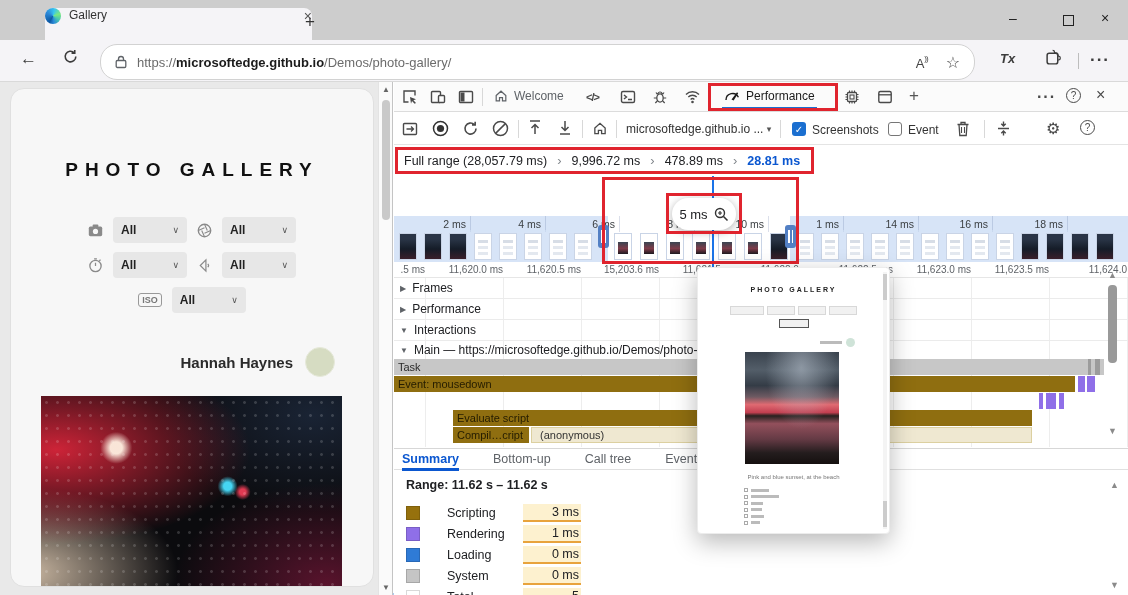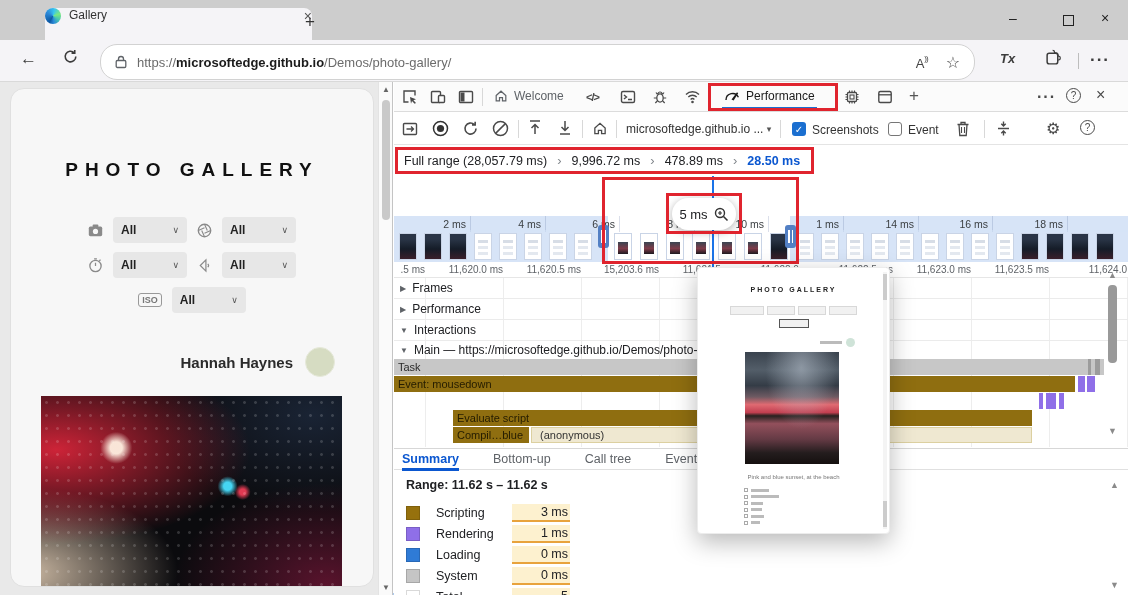--- a/index.html
+++ b/index.html
@@ -98,21 +98,21 @@
   .flamebar{position:absolute;height:16px;font-size:11px;display:flex;align-items:center;padding-left:4px;white-space:nowrap;overflow:hidden;}
   .scroll-v{position:absolute;font-size:9px;color:#8a8a8a;}
   .vthumb{position:absolute;left:714px;top:203px;width:9px;height:78px;background:#999;border-radius:4px;}
   
   .btabs{position:absolute;top:366px;left:0;right:0;height:22px;border-top:1px solid #d7d7d7;border-bottom:1px solid #e0e0e0;background:#fff;display:flex;align-items:center;gap:34px;padding-left:8px;font-size:12.5px;color:#5f6368;}
   .btab-sel{color:#0b57d0;font-weight:700;position:relative;}
   .btab-sel:after{content:"";position:absolute;left:0;right:0;bottom:-5px;height:3px;background:#0b57d0;}
   .rangelbl{position:absolute;top:396px;left:12px;font-size:12.5px;font-weight:700;color:#202124;}
   .sumrow{position:absolute;left:12px;width:220px;height:21px;display:flex;align-items:center;}
   .sw{width:14px;height:14px;border:1px solid rgba(0,0,0,.15);}
-  .sumlbl{margin-left:16px;font-size:12.5px;color:#202124;width:76px;}
+  .sumlbl{margin-left:27px;font-size:12.5px;color:#202124;width:76px;}
   .sumval{width:58px;text-align:right;font-size:12.5px;color:#202124;background:#fdf1cf;border-bottom:2px solid #e8a33d;padding:1px 2px;}
   
   .preview{position:absolute;left:303px;top:185px;width:193px;height:267px;background:#fff;border:1px solid #ececec;border-radius:4px;box-shadow:0 8px 24px rgba(0,0,0,.28);z-index:40;overflow:hidden;}
   .pv-title{position:absolute;top:18px;left:0;right:0;text-align:center;font-size:7px;font-weight:700;letter-spacing:2px;color:#222;}
   .pv-filters,.pv-filters2{position:absolute;left:0;right:0;display:flex;justify-content:center;gap:3px;}
   .pv-box{height:9px;background:#f1f1f1;border:1px solid #d8d8d8;font-size:5px;color:#666;display:flex;align-items:center;padding:0 2px;gap:2px;}
   .pv-author{position:absolute;top:70px;left:0;right:34px;display:flex;justify-content:flex-end;align-items:center;gap:4px;font-size:5.5px;color:#555;}
   .pv-dot{width:9px;height:9px;border-radius:50%;background:#cfe3d8;}
   .pv-photo{position:absolute;left:47px;top:84px;width:94px;height:112px;background:
     radial-gradient(ellipse at 60% 14%,rgba(190,200,212,.55),rgba(190,200,212,0) 45%),
@@ -396,21 +396,21 @@
         <span class="dt-ic" style="left:686px;top:7px;width:15px;height:15px;border:1.4px solid #4a4a4a;border-radius:50%;font-size:10px;">?</span>
       </div>
 
       <div class="crumbs">
         <span>Full range (28,057.79 ms)</span>
         <span class="crumb-sep">›</span>
         <span>9,996.72 ms</span>
         <span class="crumb-sep">›</span>
         <span>478.89 ms</span>
         <span class="crumb-sep">›</span>
-        <span class="crumb-last">28.50 ms</span>
+        <span class="crumb-last">28.81 ms</span>
       </div>
 
       <div class="overview">
         <div class="ov-sel"></div>
         <div class="ovgrid" style="left:76px;"></div>
           <div class="ovgrid" style="left:151px;"></div>
         <div class="ovgrid" style="left:225px;"></div>
           <div class="ovgrid" style="left:300px;"></div>
         <div class="ovgrid" style="left:374px;"></div>
           <div class="ovgrid" style="left:449px;"></div>
@@ -548,21 +548,21 @@
 
         <div class="abs" style="top:115px;left:645px;width:4px;height:16px;background:#8f6fe8;"></div>
         <div class="abs" style="top:115px;left:652px;width:10px;height:16px;background:#8f6fe8;"></div>
         <div class="abs" style="top:115px;left:665px;width:5px;height:16px;background:#8f6fe8;"></div>
 
         <div class="flamebar" style="top:132px;left:59px;width:579px;background:#8f6e10;color:#241c00;">
             <span>Evaluate script</span>
           </div>
 
         <div class="flamebar" style="top:149px;left:59px;width:76px;background:#8f6e10;color:#241c00;">
-            <span>Compil…blue</span>
+            <span>Compil…cript</span>
           </div>
         <div class="flamebar" style="top:149px;left:137px;width:501px;background:#efe8d1;border:1px solid #dcd0a0;color:#333;padding-left:8px;">
             <span>(anonymous)</span>
           </div>
 
       </div>
 
       <span class="scroll-v" style="left:714px;top:188px;">▲</span>
       <span class="vthumb"></span>
       <span class="scroll-v" style="left:714px;top:344px;">▼</span>

